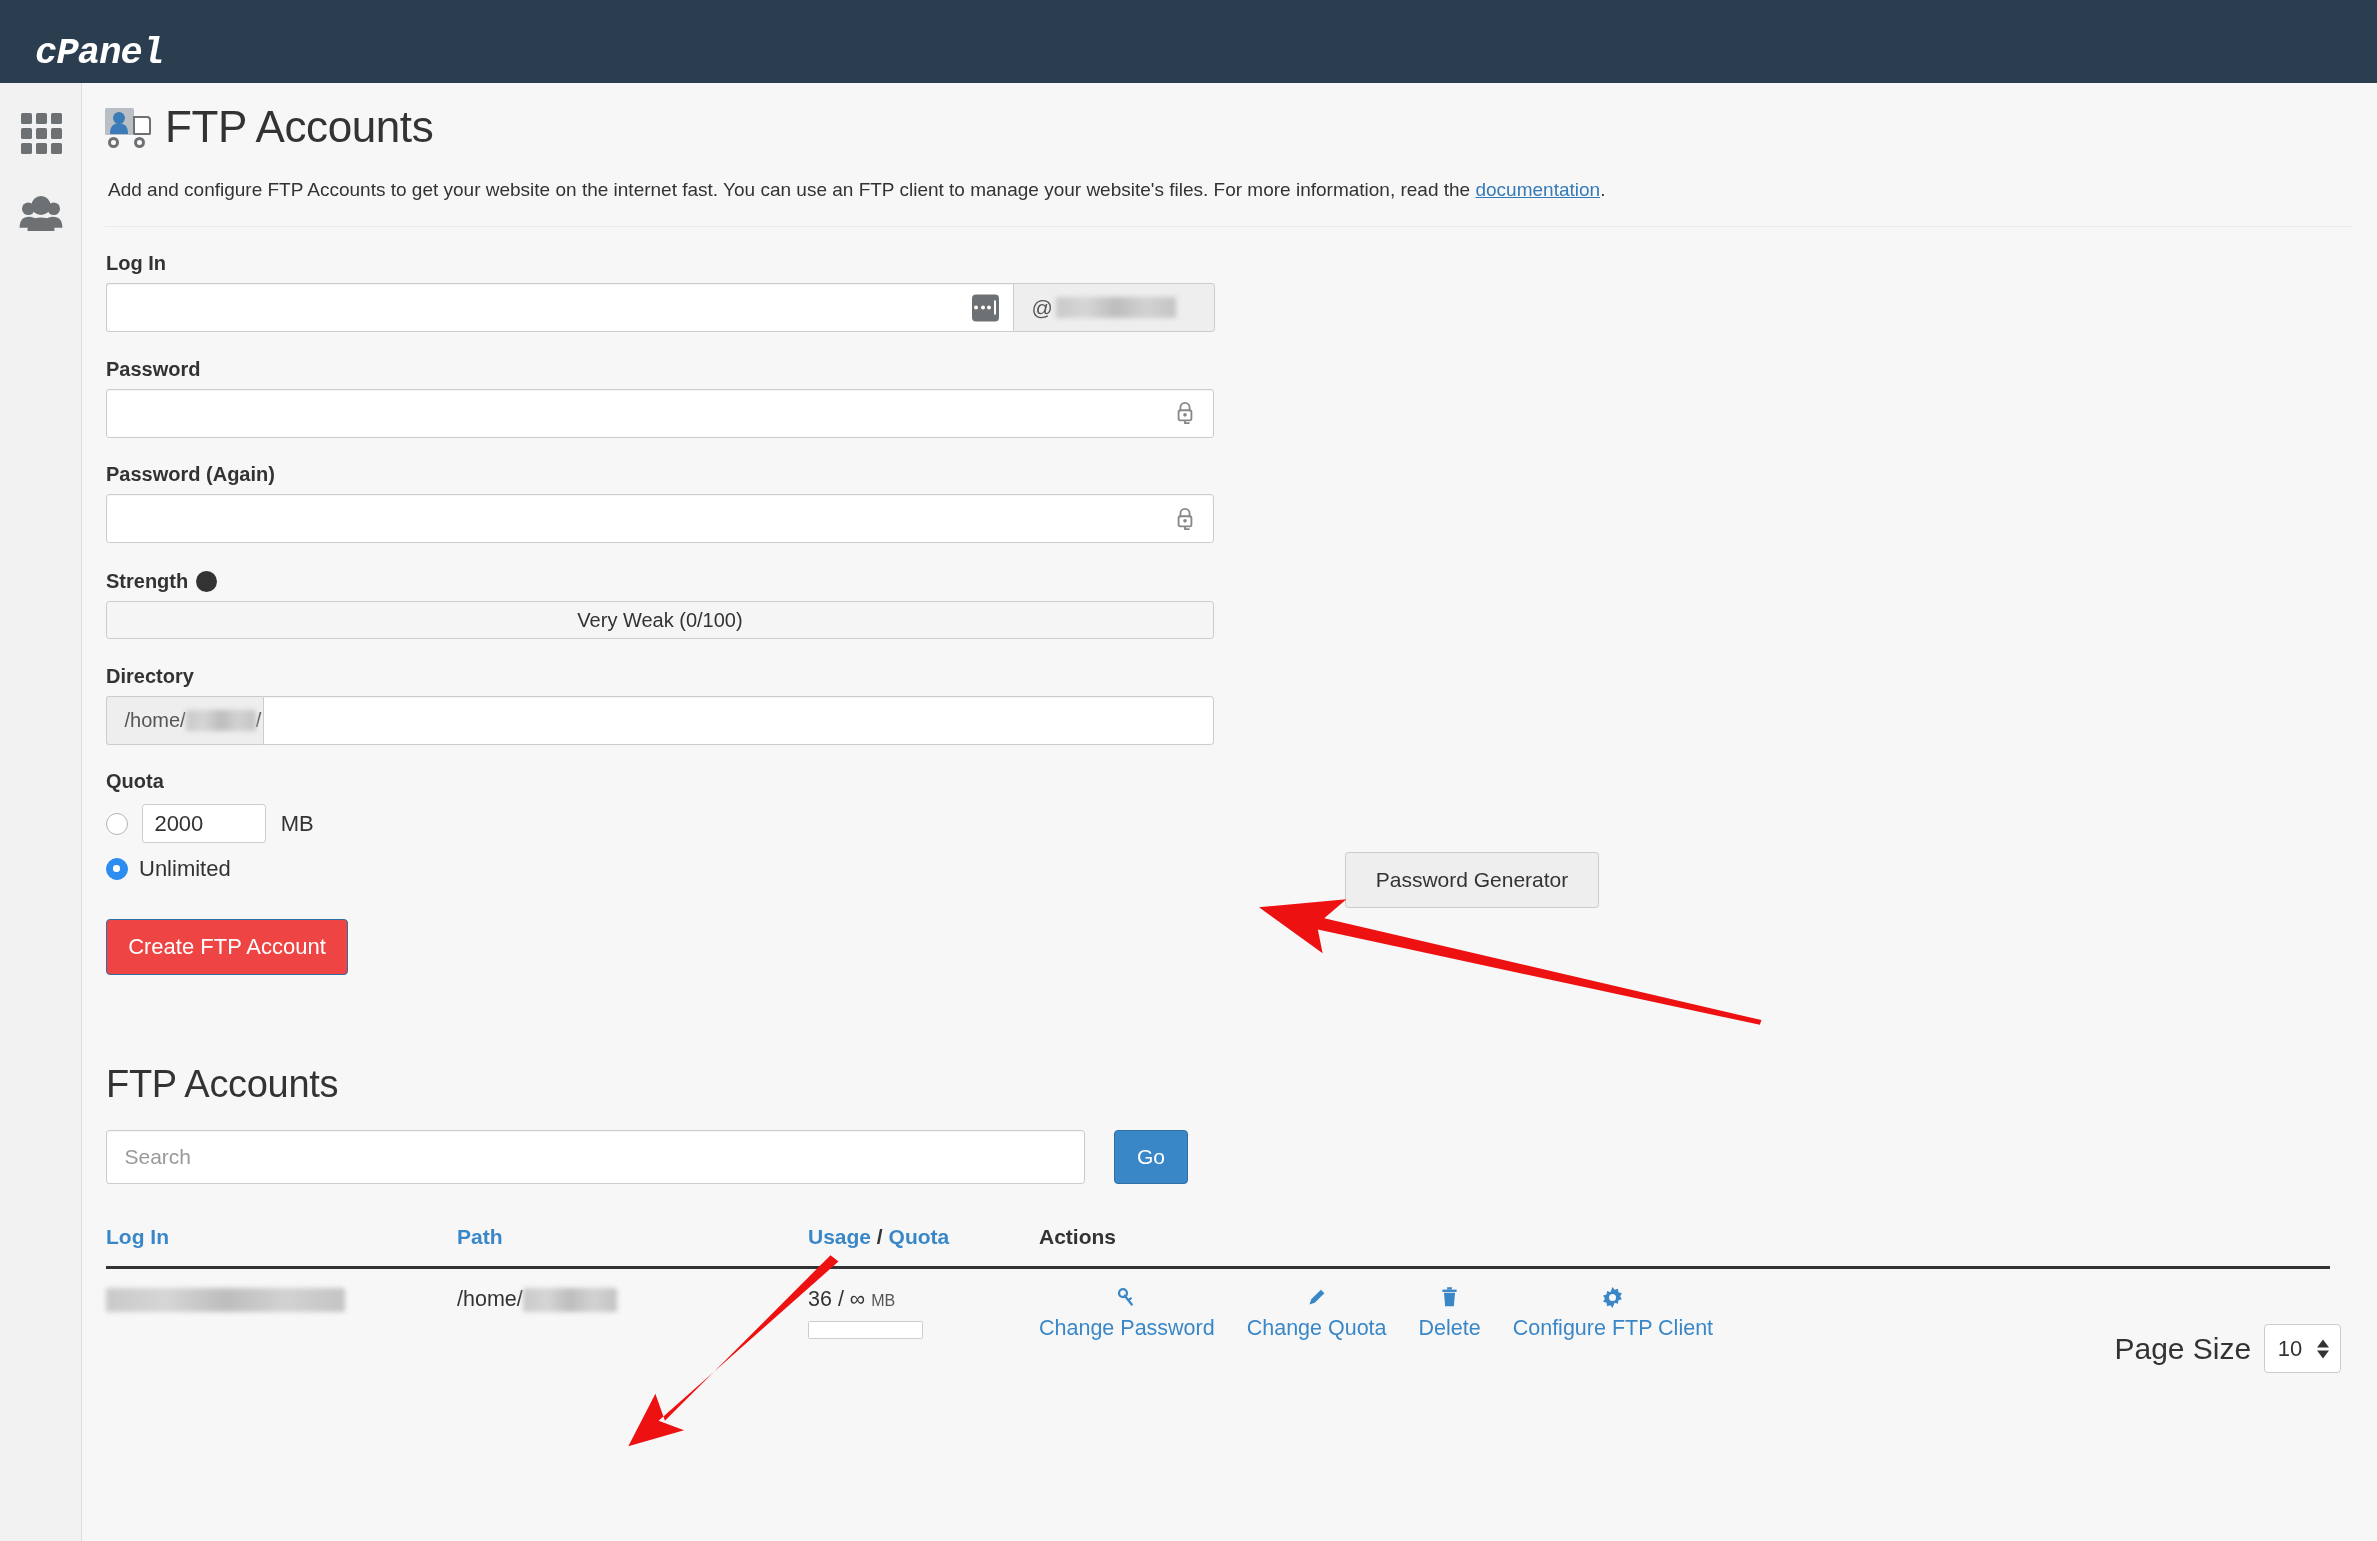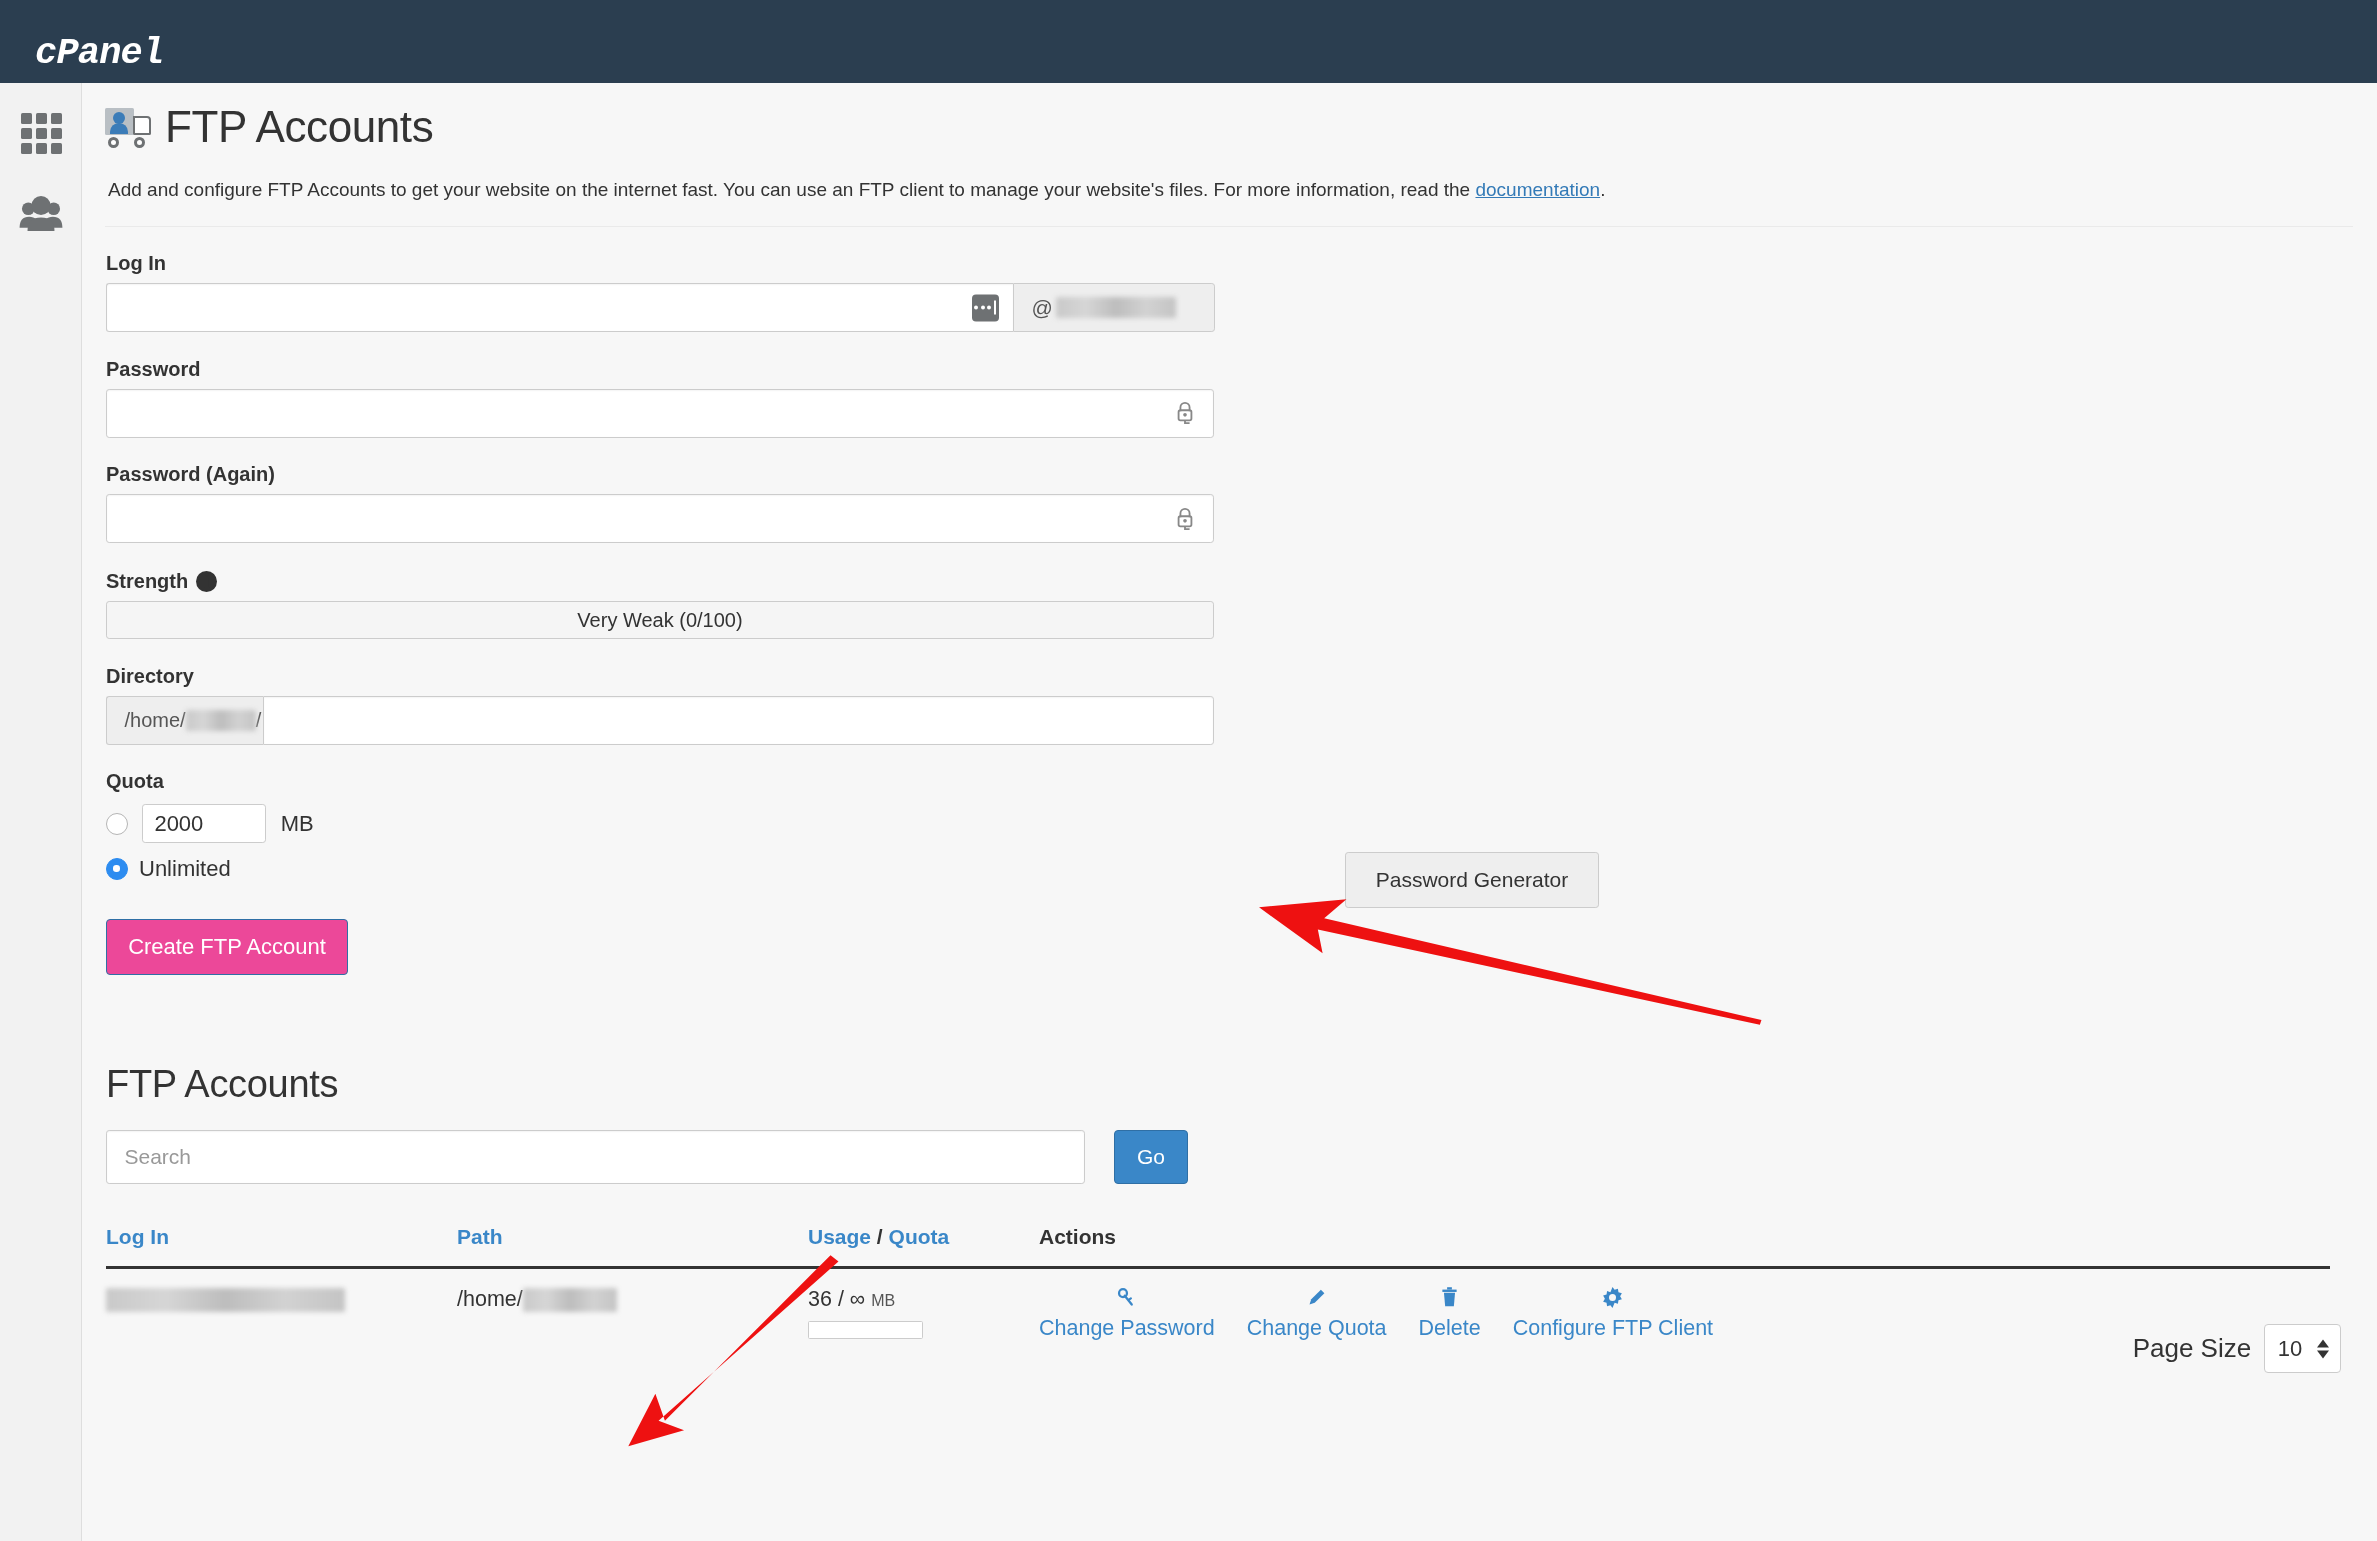--- a/index.html
+++ b/index.html
@@ -140,21 +140,21 @@
     width: 124px; height: 39px; margin-left: 14.4px;
     border: 0.8px solid #cccccc; border-radius: 3.2px; background: #fff;
     font-size: 22px; color: #333; padding: 0 11px; font-family: inherit;
   }
   .mb-label { font-size: 22px; color: #333; margin-left: 14.4px; }
   .unlimited-row { display: flex; align-items: center; margin: 12.8px 0 0 22px; gap: 11px; }
   .unlimited-row span { font-size: 22px; color: #333; }
 
   .create-btn {
     margin: 37px 0 0 22px; width: 242px; height: 56px;
-    background: #ec4899; border: 0.8px solid #2f6fa5; border-radius: 4px;
+    background: #ef4444; border: 0.8px solid #2f6fa5; border-radius: 4px;
     color: #ffffff; font-size: 22px; cursor: pointer; font-family: inherit;
   }
 
   h2.section2 { margin-top: 88px; }
 
   .search-row { margin: 24px 0 0 22px; display: flex; align-items: center; }
   .search-input {
     width: 979px; height: 54px; border: 0.8px solid #cccccc; border-radius: 3.2px;
     background: #fff; font-size: 21px; color: #333; padding: 0 17.5px; font-family: inherit;
     box-shadow: inset 0 0.8px 1.6px rgba(0,0,0,.06);
@@ -163,21 +163,21 @@
   .go-btn {
     margin-left: 29px; width: 74px; height: 54px;
     background: #3a87c8; border: 0.8px solid #2f6fa5; border-radius: 4px;
     color: #fff; font-size: 21px; cursor: pointer; font-family: inherit;
   }
 
   .pagesize {
     position: absolute; right: 37px; top: 1241px;
     display: flex; align-items: center; gap: 12.8px;
   }
-  .pagesize-label { font-size: 26px; color: #333; }
+  .pagesize-label { font-size: 30px; color: #333; }
   .pagesize-select {
     width: 77px; height: 49px; border: 0.8px solid #cccccc; border-radius: 4px;
     background: #fff; display: flex; align-items: center; padding-left: 12.8px;
     font-size: 22px; color: #333; position: relative; cursor: pointer;
   }
   .spin { position: absolute; right: 11px; top: 50%; transform: translateY(-50%);
           display: flex; flex-direction: column; gap: 3.2px; }
   .spin i { width: 0; height: 0; border-left: 6.4px solid transparent; border-right: 6.4px solid transparent; display: block; }
   .spin i.up { border-bottom: 8px solid #333; }
   .spin i.dn { border-top: 8px solid #333; }

